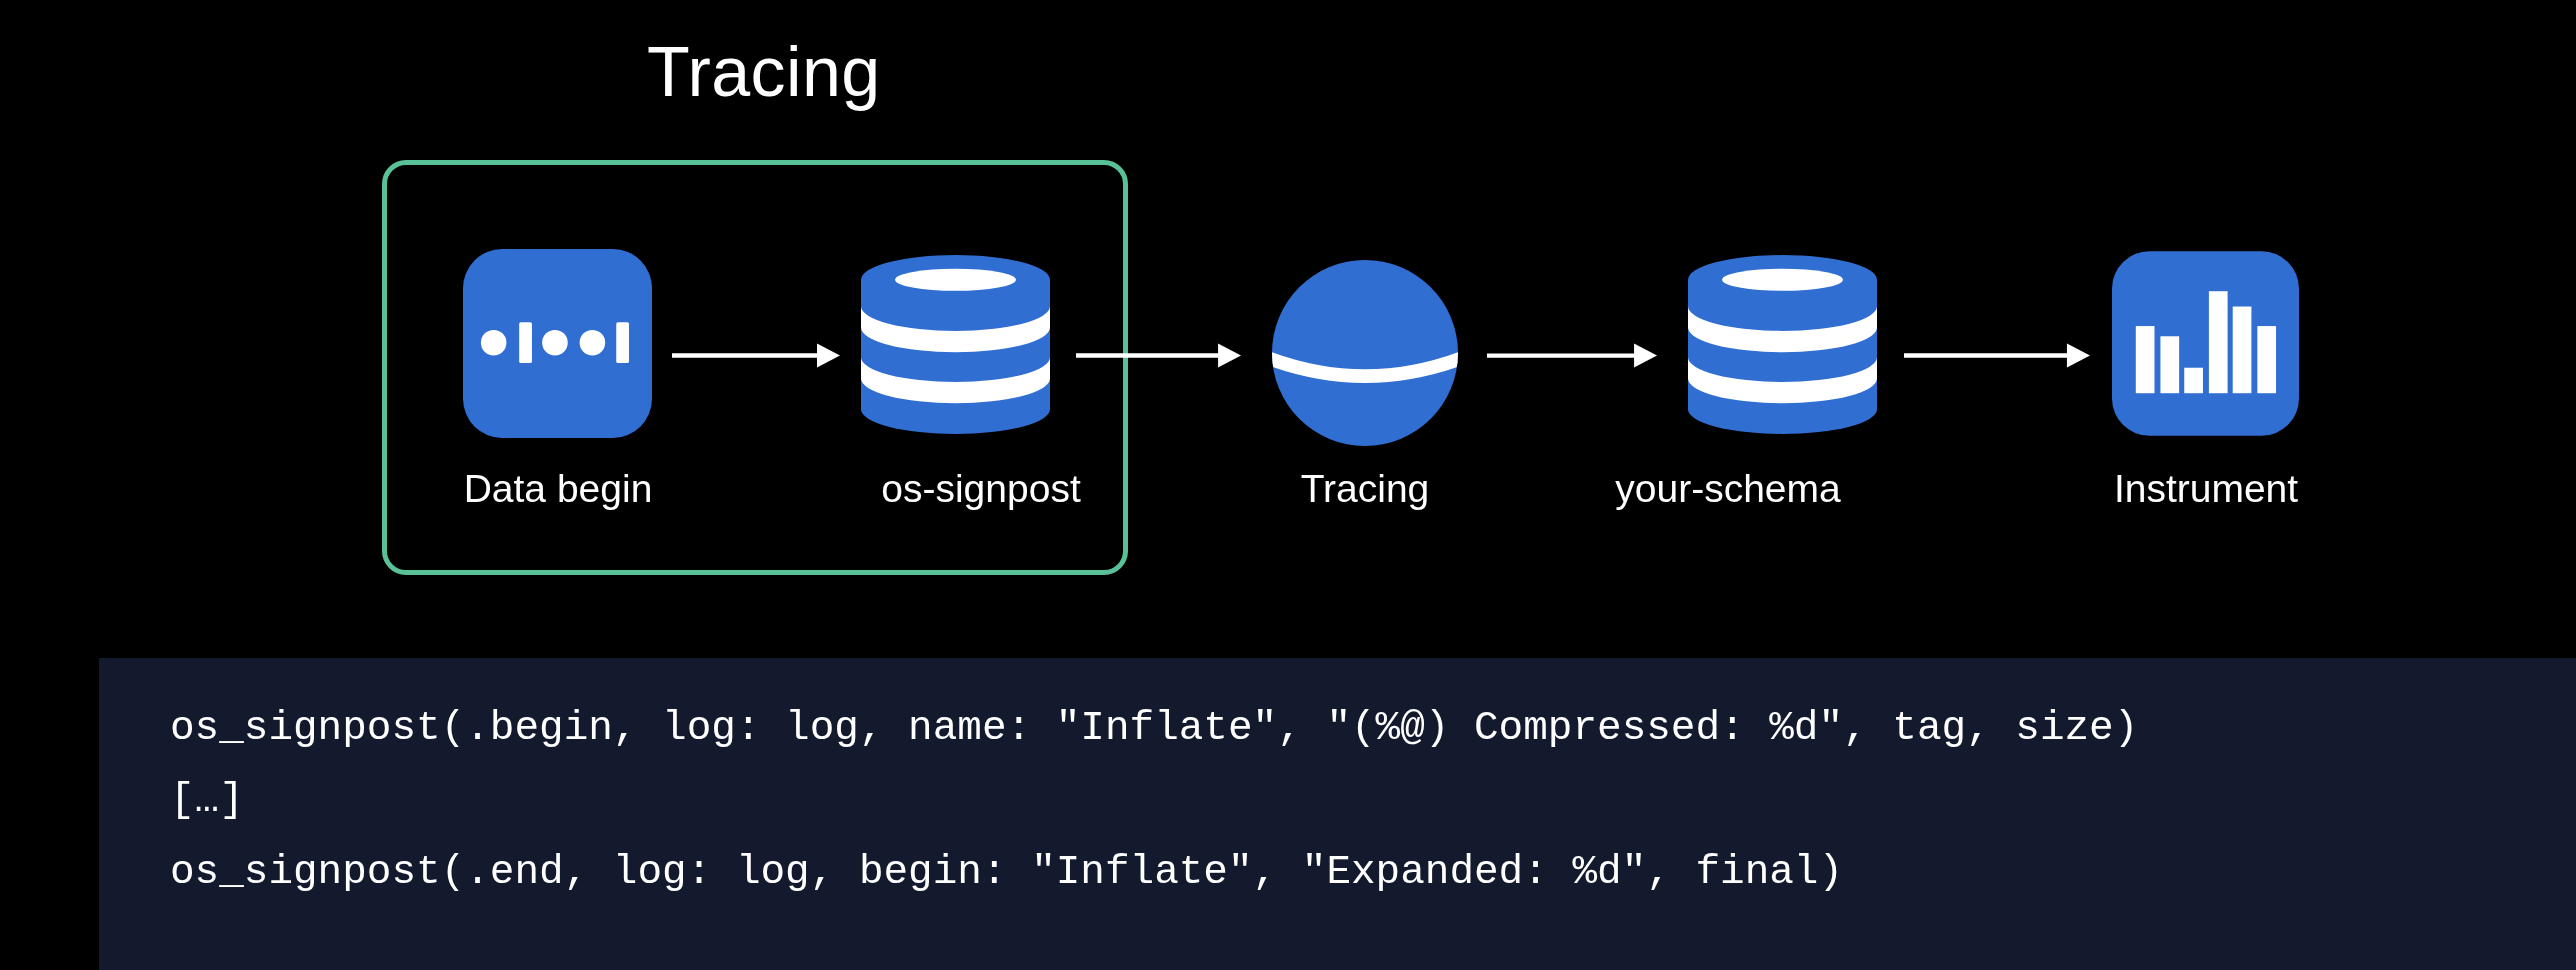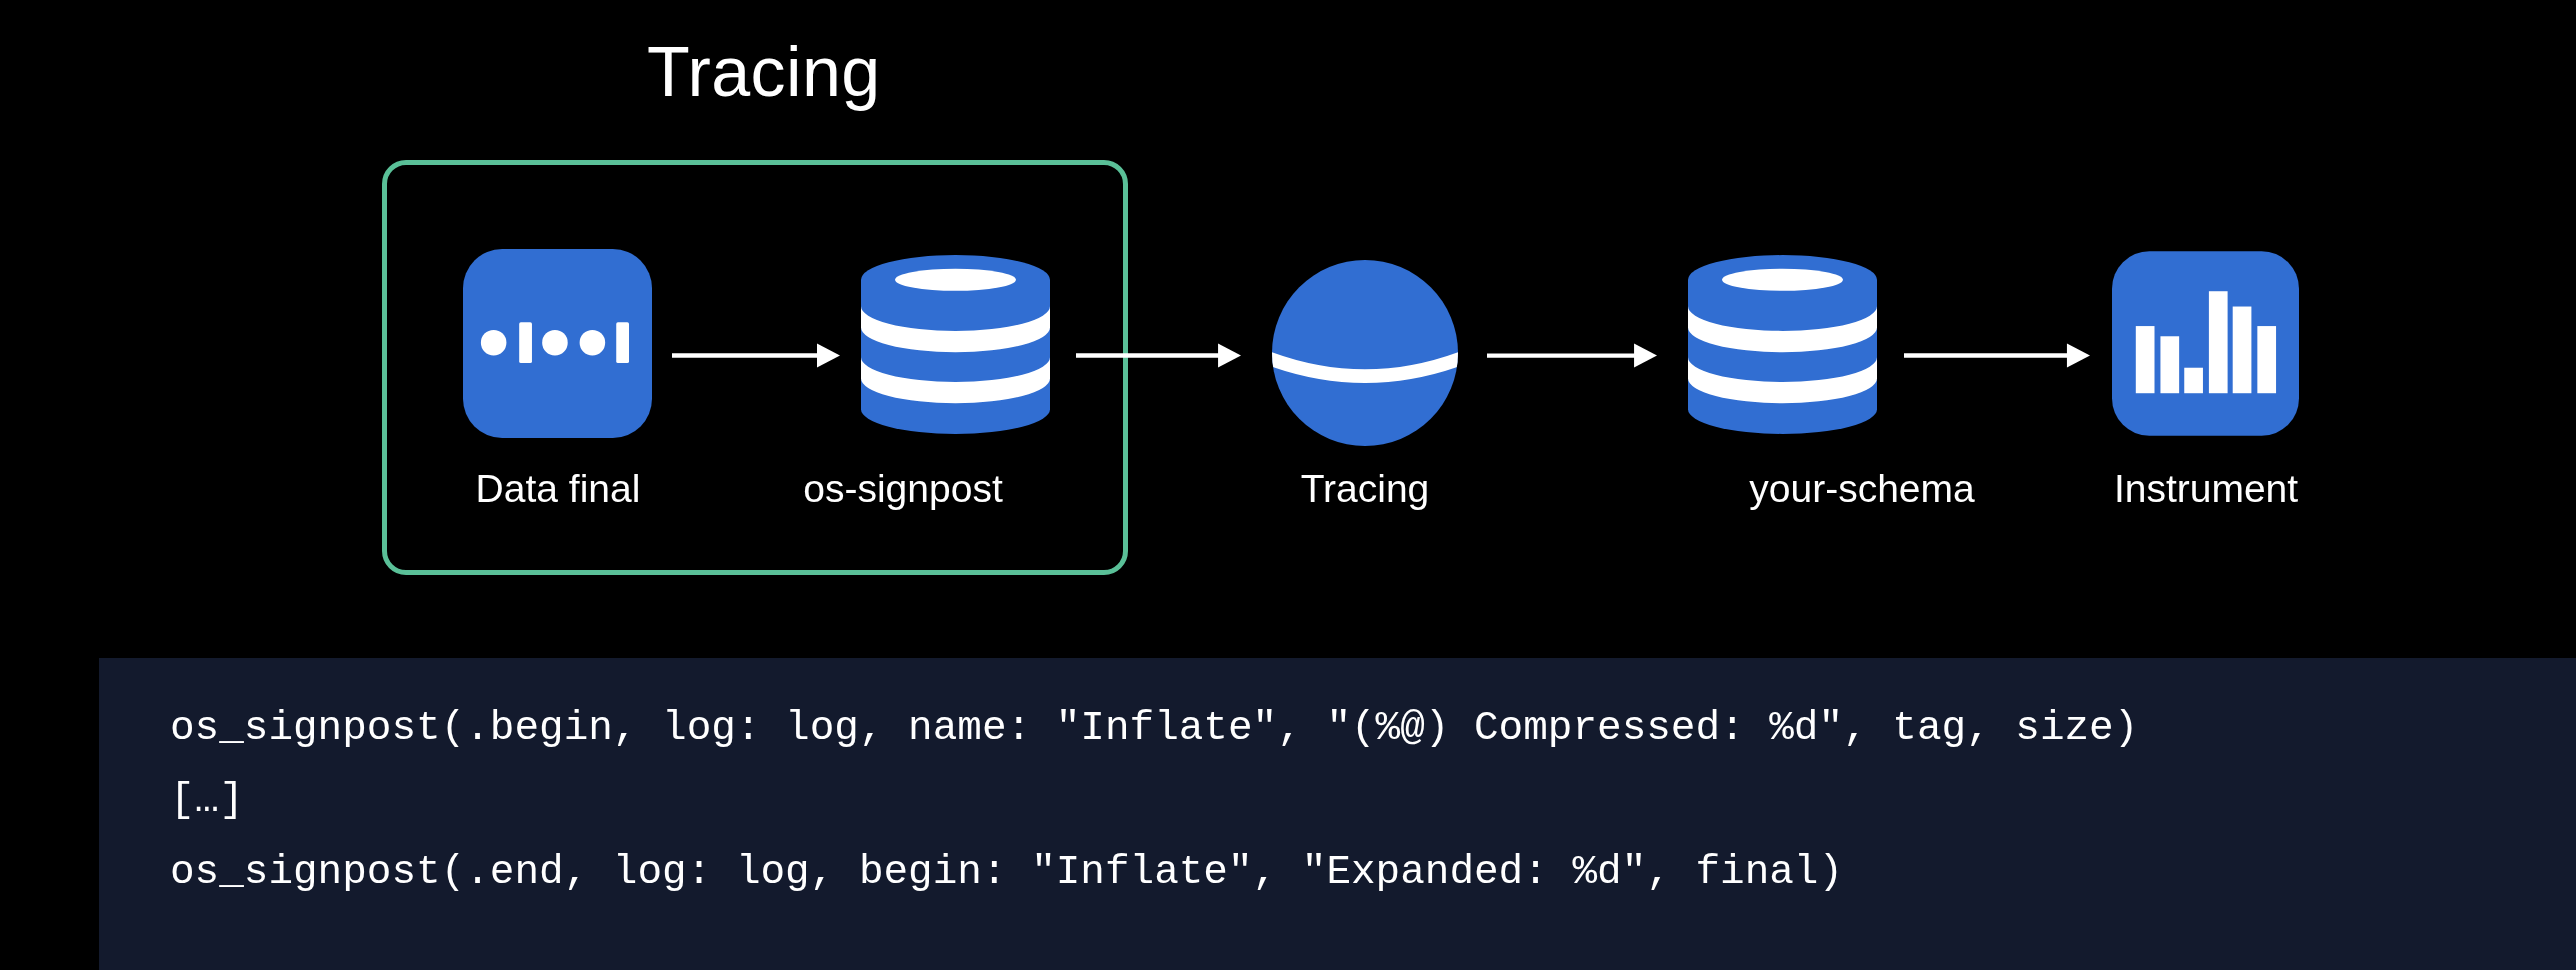--- a/index.html
+++ b/index.html
@@ -80,33 +80,33 @@
   <div class="node-icon" style="left:415px;top:249px">
     <svg width="189" height="189" viewBox="0 0 222 222">
       <rect width="222" height="222" rx="46" fill="#316ed2"></rect>
       <circle cx="36" cy="110" r="15" fill="#ffffff"></circle>
       <rect x="66" y="86" width="15" height="48" rx="2" fill="#ffffff"></rect>
       <circle cx="108" cy="110" r="15" fill="#ffffff"></circle>
       <circle cx="152" cy="110" r="15" fill="#ffffff"></circle>
       <rect x="180" y="86" width="15" height="48" rx="2" fill="#ffffff"></rect>
     </svg>
   </div>
-  <div class="node-label" style="left:510px">Data final</div>
+  <div class="node-label" style="left:510px">Data begin</div>
 
   <svg class="arrow" style="left:624px" width="168" height="31" viewBox="0 0 197 36">
     <line x1="0" y1="18" x2="172" y2="18" stroke="#ffffff" stroke-width="5"></line>
     <polygon points="170,4 197,18 170,32" fill="#ffffff"></polygon>
   </svg>
 
   <div class="node-icon" style="left:813px;top:255px">
     <svg width="189" height="179" viewBox="0 0 222 210">
         <use href="#sym-database"></use>
       </svg>
   </div>
-  <div class="node-label" style="left:855px">os-signpost</div>
+  <div class="node-label" style="left:933px">os-signpost</div>
 
   <svg class="arrow" style="left:1028px" width="165" height="31" viewBox="0 0 194 36">
     <line x1="0" y1="18" x2="169" y2="18" stroke="#ffffff" stroke-width="5"></line>
     <polygon points="167,4 194,18 167,32" fill="#ffffff"></polygon>
   </svg>
 
   <div class="node-icon" style="left:1224px;top:260px">
     <svg width="186" height="186" viewBox="0 0 218 218">
       <defs>
           <clipPath id="sphereClip">
@@ -122,21 +122,21 @@
   <svg class="arrow" style="left:1439px" width="170" height="31" viewBox="0 0 200 36">
     <line x1="0" y1="18" x2="175" y2="18" stroke="#ffffff" stroke-width="5"></line>
     <polygon points="173,4 200,18 173,32" fill="#ffffff"></polygon>
   </svg>
 
   <div class="node-icon" style="left:1640px;top:255px">
     <svg width="189" height="179" viewBox="0 0 222 210">
         <use href="#sym-database"></use>
       </svg>
   </div>
-  <div class="node-label" style="left:1814px">your-schema</div>
+  <div class="node-label" style="left:1680px">your-schema</div>
 
   <svg class="arrow" style="left:1856px" width="186" height="31" viewBox="0 0 218 36">
     <line x1="0" y1="18" x2="193" y2="18" stroke="#ffffff" stroke-width="5"></line>
     <polygon points="191,4 218,18 191,32" fill="#ffffff"></polygon>
   </svg>
 
   <div class="node-icon" style="left:2064px;top:251px">
     <svg width="187" height="185" viewBox="0 0 220 217">
       <rect width="220" height="217" rx="44" fill="#316ed2"></rect>
       <rect x="28" y="88" width="22" height="79" fill="#ffffff"></rect>

